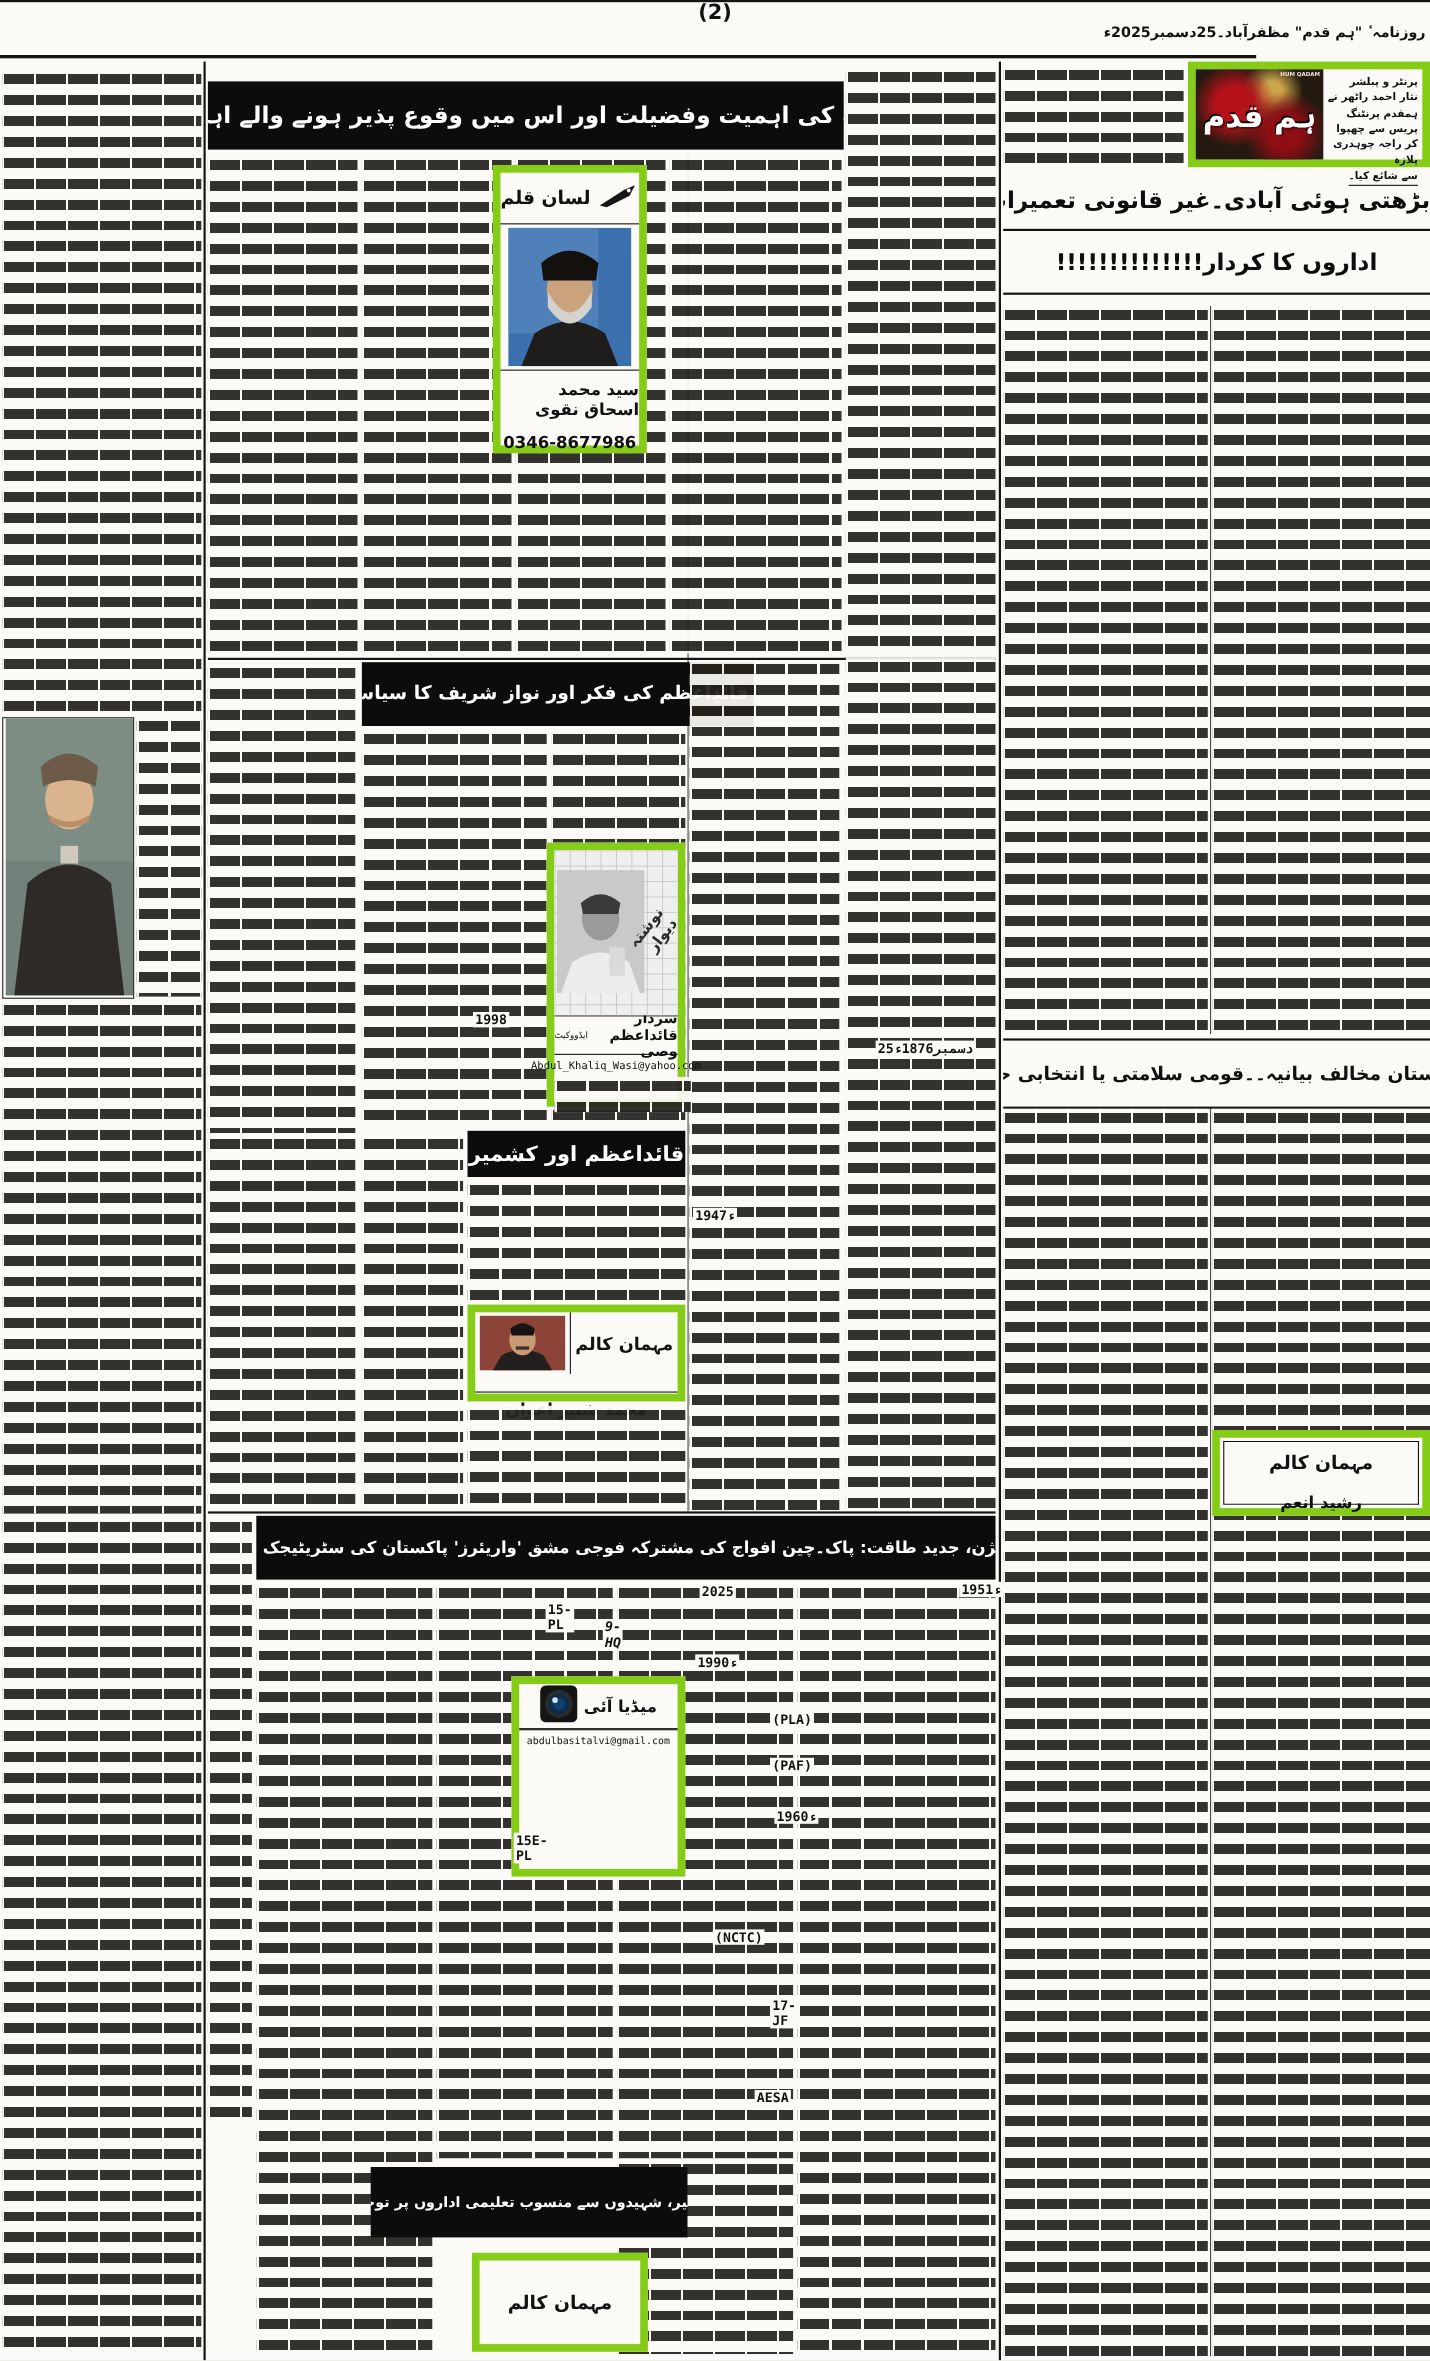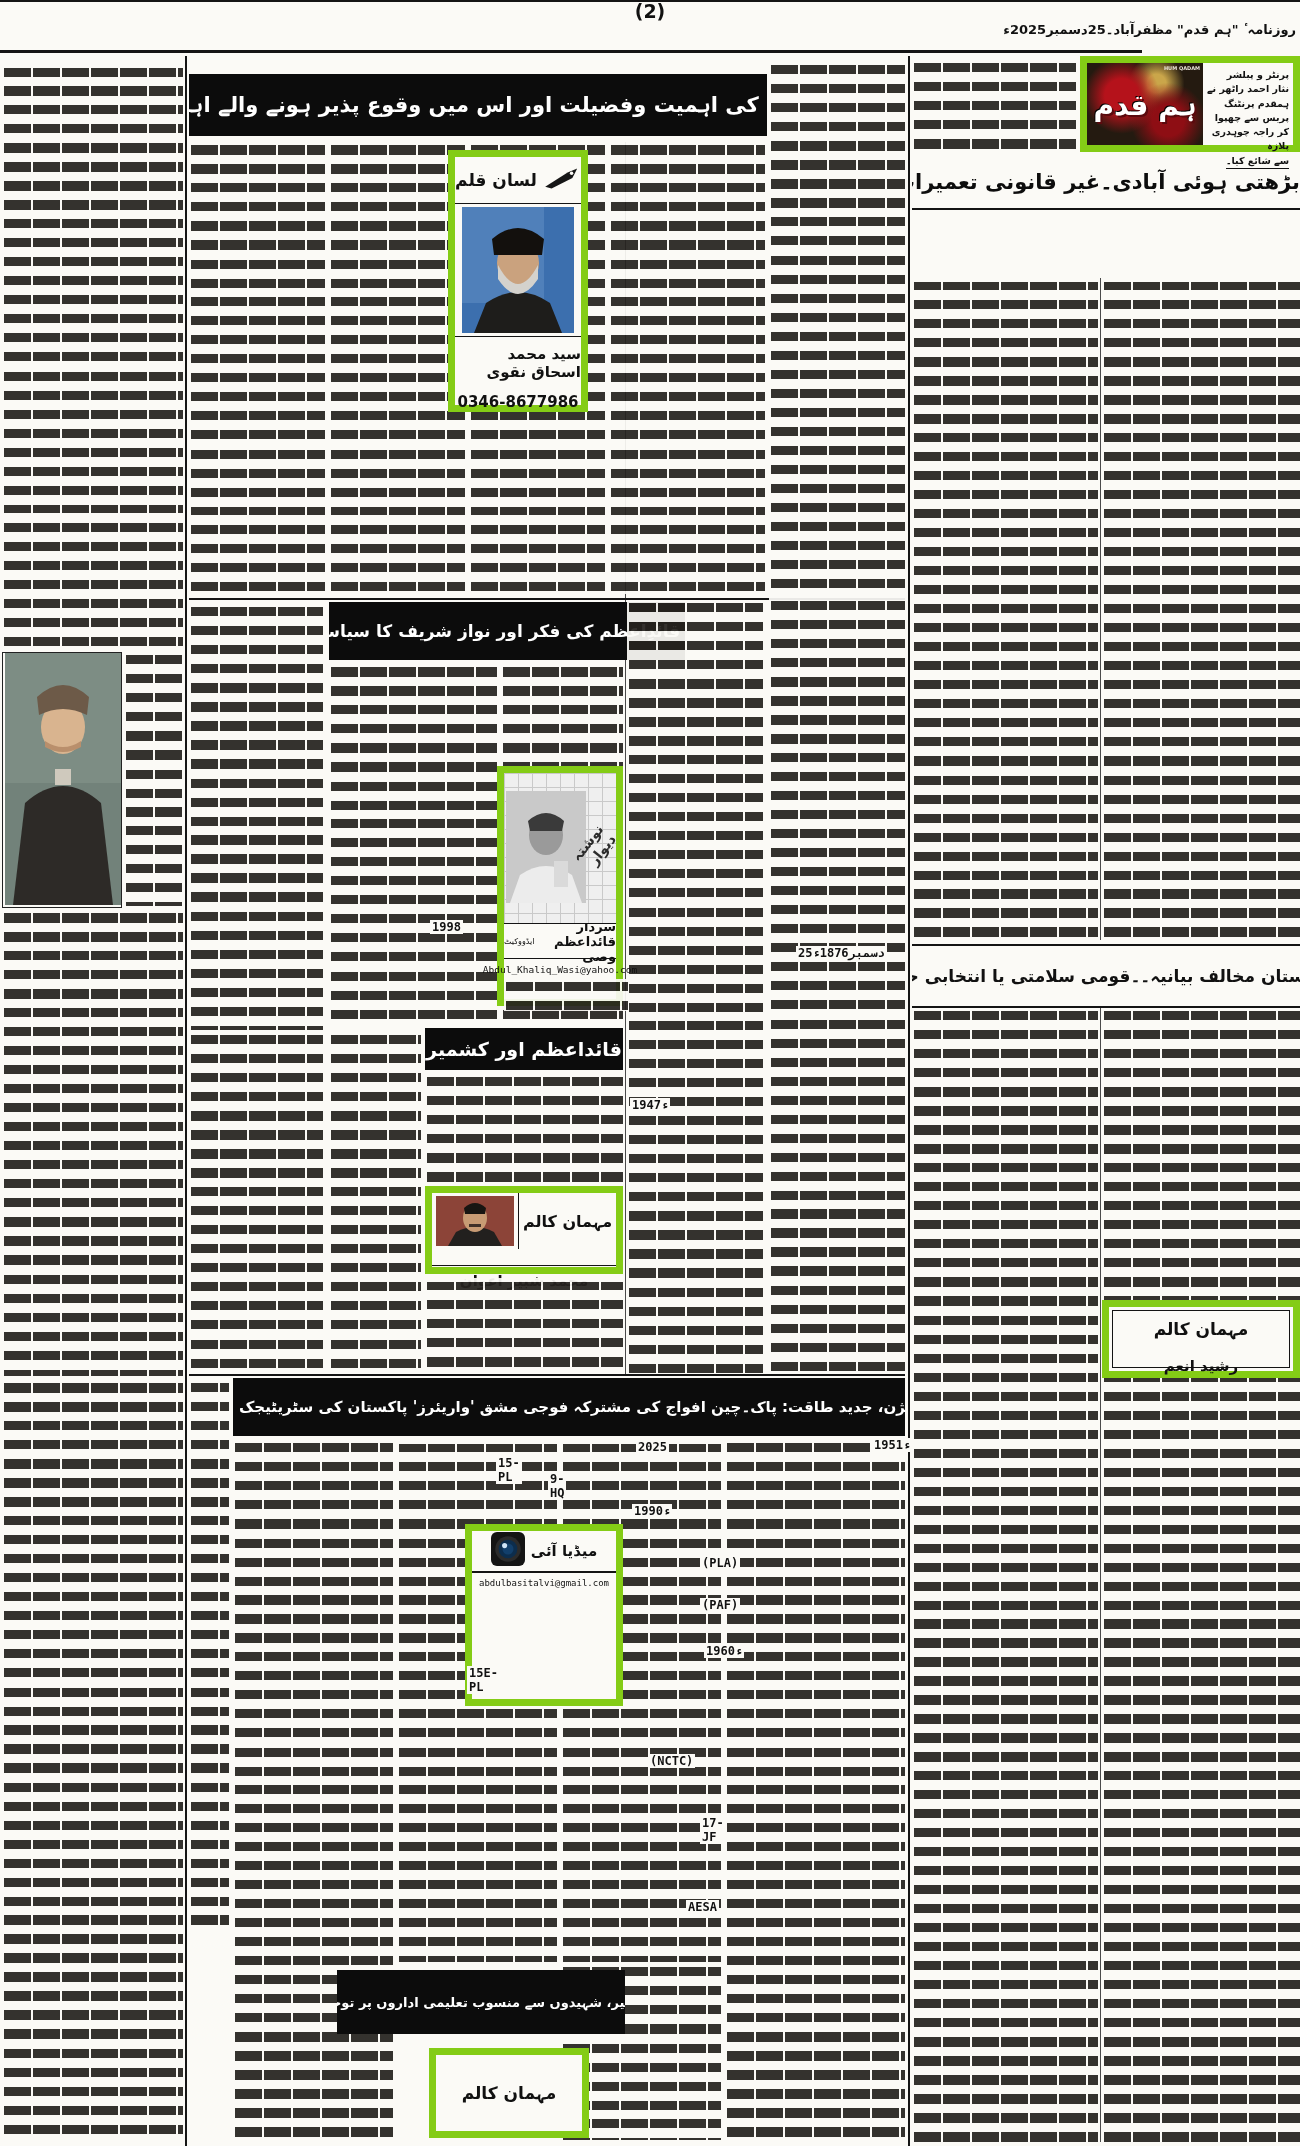--- a/index.html
+++ b/index.html
@@ -183,41 +183,42 @@
           radial-gradient(circle at 60% 25%, #caa64a 0 10%, rgba(202,166,74,0) 30%),
           #241a10;">
       <span class="abs" style="right:3px;top:2px;color:#e9e4da;font:700 5px 'DejaVu Sans',sans-serif;direction:ltr;">HUM QADAM</span>
       <span class="abs" style="left:0;right:0;top:26px;text-align:center;color:#fff;font:700 28px 'DejaVu Sans',sans-serif;
             text-shadow:2px 2px 0 #5a0a0e, -1px -1px 0 #000;">ہم قدم</span>
     </div>
   </div>
 
   <div class="abs" style="left:912px;top:156px;width:388px;height:118px;">
     <div class="headline-ink" style="font-size:21px;line-height:52px;border-bottom:2px solid #141414;white-space:nowrap;overflow:hidden;">بڑھتی ہوئی آبادی۔غیر قانونی تعمیرات۔اور شہری</div>
+    <div class="headline-ink" style="font-size:21px;line-height:56px;border-bottom:2px solid #141414;white-space:nowrap;overflow:hidden;">اداروں کا کردار!!!!!!!!!!!!!!</div>
   </div>
 
   <div class="sim" style="left:912px;top:278px;width:186px;height:662px;"></div>
   <div class="sim" style="left:1102px;top:278px;width:198px;height:662px;"></div>
   <div class="vthin" style="left:1100px;top:278px;height:662px;"></div>
 
   <div class="abs center" style="left:912px;top:944px;width:388px;height:60px;border-top:2px solid #141414;border-bottom:2px solid #141414;
        font:700 17px 'DejaVu Sans',sans-serif;white-space:nowrap;overflow:hidden;">بھارت کا پاکستان مخالف بیانیہ۔۔قومی سلامتی یا انتخابی حکمت عملی؟</div>
 
   <div class="sim" style="left:912px;top:1008px;width:186px;height:1134px;"></div>
   <div class="sim" style="left:1102px;top:1008px;width:198px;height:1134px;"></div>
   <div class="vthin" style="left:1100px;top:1008px;height:1134px;"></div>
 
   <div class="box" style="left:1102px;top:1300px;width:198px;height:78px;box-shadow:inset 0 0 0 3px #fbfaf6, inset 0 0 0 4px #141414;">
     <div class="center" style="height:44px;font:700 17px 'DejaVu Sans',sans-serif;">مہمان کالم</div>
     <div class="center" style="height:30px;font:700 15px 'DejaVu Sans',sans-serif;">رشید انعم</div>
   </div>
 
   <div id="token-layer" class="abs" style="left:0;top:0;width:0;height:0;">
       <span class="token" style="left: 496px; top: 1456px;">15-PL</span>
-      <span class="token" style="left: 548px; top: 1472px;">9-HQ</span>
+      <span class="token" style="left: 548px; top: 1472px; font-style: italic;">9-HQ</span>
       <span class="token" style="left: 467px; top: 1666px;">15E-PL</span>
       <span class="token" style="left: 636px; top: 1440px;">2025</span>
       <span class="token" style="left: 632px; top: 1504px;">1990ء</span>
       <span class="token" style="left: 700px; top: 1556px;">(PLA)</span>
       <span class="token" style="left: 700px; top: 1598px;">(PAF)</span>
       <span class="token" style="left: 704px; top: 1644px;">1960ء</span>
       <span class="token" style="left: 648px; top: 1754px;">(NCTC)</span>
       <span class="token" style="left: 700px; top: 1816px;">17-JF</span>
       <span class="token" style="left: 686px; top: 1900px;">AESA</span>
       <span class="token" style="left: 796px; top: 946px;">25دسمبر1876ء</span>

